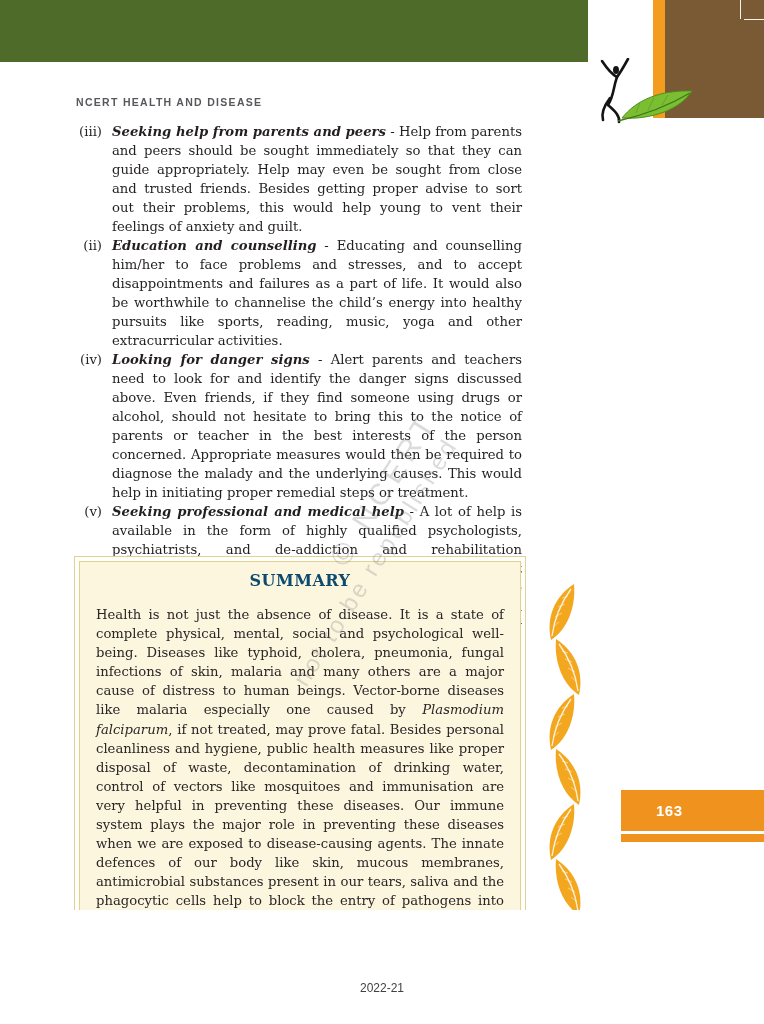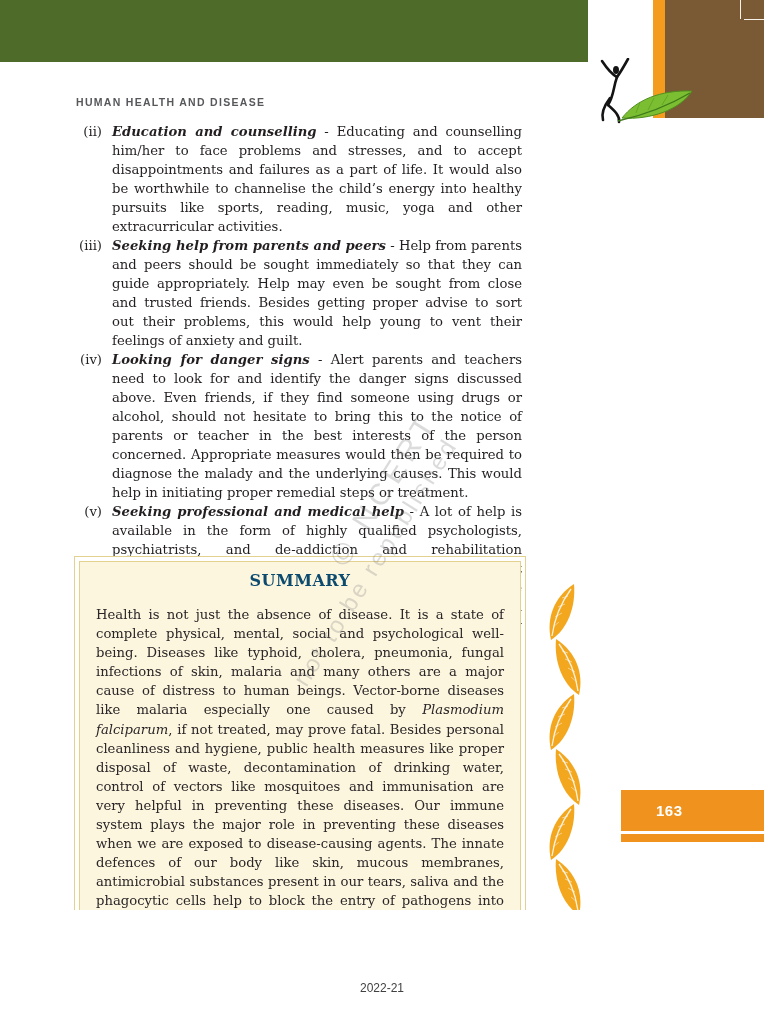--- a/index.html
+++ b/index.html
@@ -87,30 +87,30 @@
     <path d="M29,19 C25,30 26,38 20,47"></path>
     <path d="M20,47 C27,53 32,58 31,64"></path>
     <path d="M22,40 C16,48 13,55 15,62"></path>
   </g>
   <ellipse cx="28" cy="12" rx="3" ry="4" fill="#141414"></ellipse>
   <path d="M34,60 C48,42 72,32 104,33 C92,52 62,62 34,60 Z" fill="#7cbe32" stroke="#4f8f1e" stroke-width="1"></path>
   <path d="M30,63 C52,58 80,48 102,35" fill="none" stroke="#3e7a18" stroke-width="1.4"></path>
   <path d="M48,55 L52,44 M60,52 L66,40 M74,47 L80,37" stroke="#5aa024" stroke-width="0.8"></path>
 </svg>
 
-<div class="running-head">HUMAN HEALTH AND DISEASE</div>
+<div class="running-head">NCERT HEALTH AND DISEASE</div>
 
 <div class="content">
   <div class="item">
+    <div class="item-label">(iii)</div>
+    <div class="item-body"><span class="ttl">Seeking help from parents and peers</span> <span>- Help from parents and peers should be sought immediately so that they can guide appropriately. Help may even be sought from close and trusted friends. Besides getting proper advise to sort out their problems, this would help young to vent their feelings of anxiety and guilt.</span></div>
+  </div>
+  <div class="item">
     <div class="item-label">(ii)</div>
     <div class="item-body"><span class="ttl">Education and counselling</span> <span>- Educating and counselling him/her to face problems and stresses, and to accept disappointments and failures as a part of life. It would also be worthwhile to channelise the child’s energy into healthy pursuits like sports, reading, music, yoga and other extracurricular activities.</span></div>
-  </div>
-  <div class="item">
-    <div class="item-label">(iii)</div>
-    <div class="item-body"><span class="ttl">Seeking help from parents and peers</span> <span>- Help from parents and peers should be sought immediately so that they can guide appropriately. Help may even be sought from close and trusted friends. Besides getting proper advise to sort out their problems, this would help young to vent their feelings of anxiety and guilt.</span></div>
   </div>
   <div class="item">
     <div class="item-label">(iv)</div>
     <div class="item-body"><span class="ttl">Looking for danger signs</span> <span>- Alert parents and teachers need to look for and identify the danger signs discussed above. Even friends, if they find someone using drugs or alcohol, should not hesitate to bring this to the notice of parents or teacher in the best interests of the person concerned. Appropriate measures would then be required to diagnose the malady and the underlying causes. This would help in initiating proper remedial steps or treatment.</span></div>
   </div>
   <div class="item">
     <div class="item-label">(v)</div>
     <div class="item-body"><span class="ttl">Seeking professional and medical help</span> <span>- A lot of help is available in the form of highly qualified psychologists, psychiatrists, and de-addiction and rehabilitation programmes to help individuals who have unfortunately got in the quagmire of drug/alcohol abuse. With such help, the affected individual with sufficient efforts and will power, can get rid of the problem completely and lead a perfectly normal and healthy life.</span></div>
   </div>
 </div>

